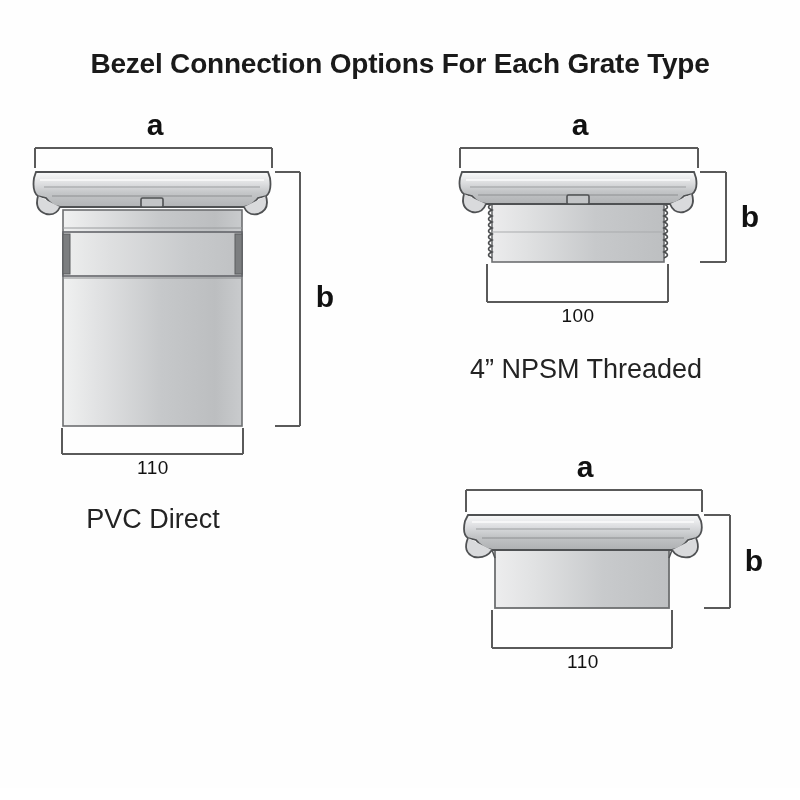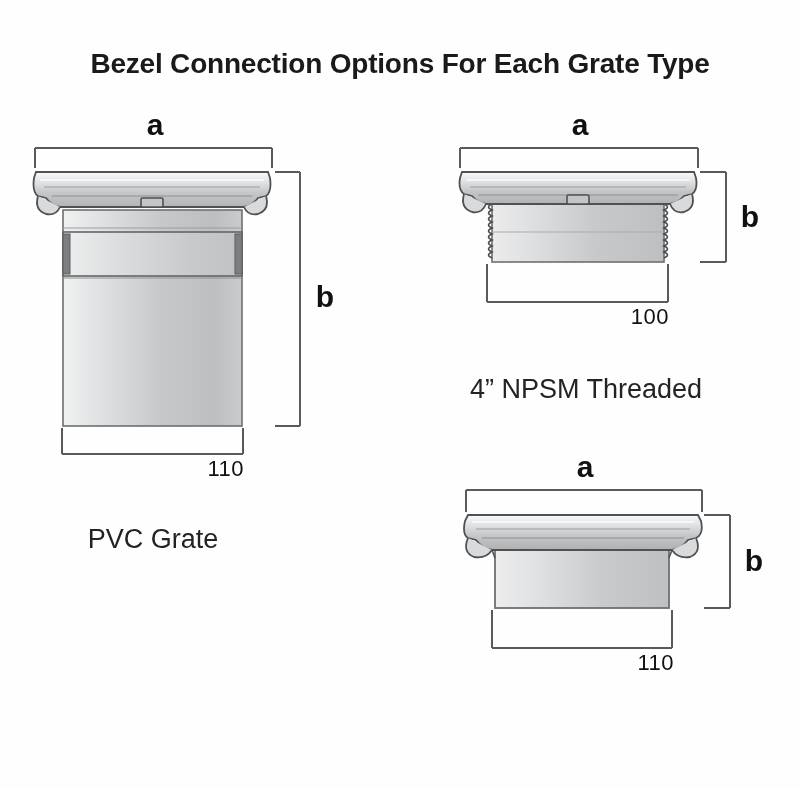--- a/index.html
+++ b/index.html
@@ -48,35 +48,33 @@
     position: absolute;
     font-family: "Liberation Sans", sans-serif;
     font-weight: bold;
     color: #111111;
     text-align: center;
     line-height: 1;
     white-space: nowrap;
   }
   .dim-letter { font-size: 30px; }
   .dim-number {
-    font-size: 22px;
+    font-size: 19px;
     font-weight: normal;
     letter-spacing: 0.5px;
-    text-align: right;
   }
   .caption {
     position: absolute;
     font-family: "Liberation Sans", sans-serif;
     font-size: 27px;
     font-weight: normal;
     color: #232323;
     text-align: center;
     white-space: nowrap;
     line-height: 1;
-    margin-top: 20px;
   }
 </style>
 </head>
 <body>
 
 <div id="page">
 
   <div class="title">Bezel Connection Options For Each Grate Type</div>
 
   <div class="figure" style="left:0px; top:110px; width:360px; height:450px;">
@@ -157,21 +155,21 @@
         <rect x="141" y="88" width="22" height="9" rx="1.5" fill="#c3c5c7" stroke="#4f5153" stroke-width="1.6"></rect>
       </g>
     </svg>
 
     <div class="dim-label dim-letter" style="left:0px; top:0px; width:310px;">a</div>
 
     <div class="dim-label dim-letter" style="left:305px; top:172px; width:40px;">b</div>
 
     <div class="dim-label dim-number" style="left:62px; top:348px; width:182px;">110</div>
 
-    <div class="caption" style="left:32px; top:396px; width:242px;">PVC Grate</div>
+    <div class="caption" style="left:32px; top:396px; width:242px;">PVC Direct</div>
   </div>
 
   <div class="figure" style="left:430px; top:110px; width:350px; height:290px;">
 
     <svg width="350" height="290" viewBox="0 0 350 290">
       <defs>
         <linearGradient id="g2body" x1="0" y1="0" x2="1" y2="0">
           <stop offset="0" stop-color="#ececed"></stop>
           <stop offset="0.2" stop-color="#e0e1e2"></stop>
           <stop offset="0.6" stop-color="#c7c9cb"></stop>

